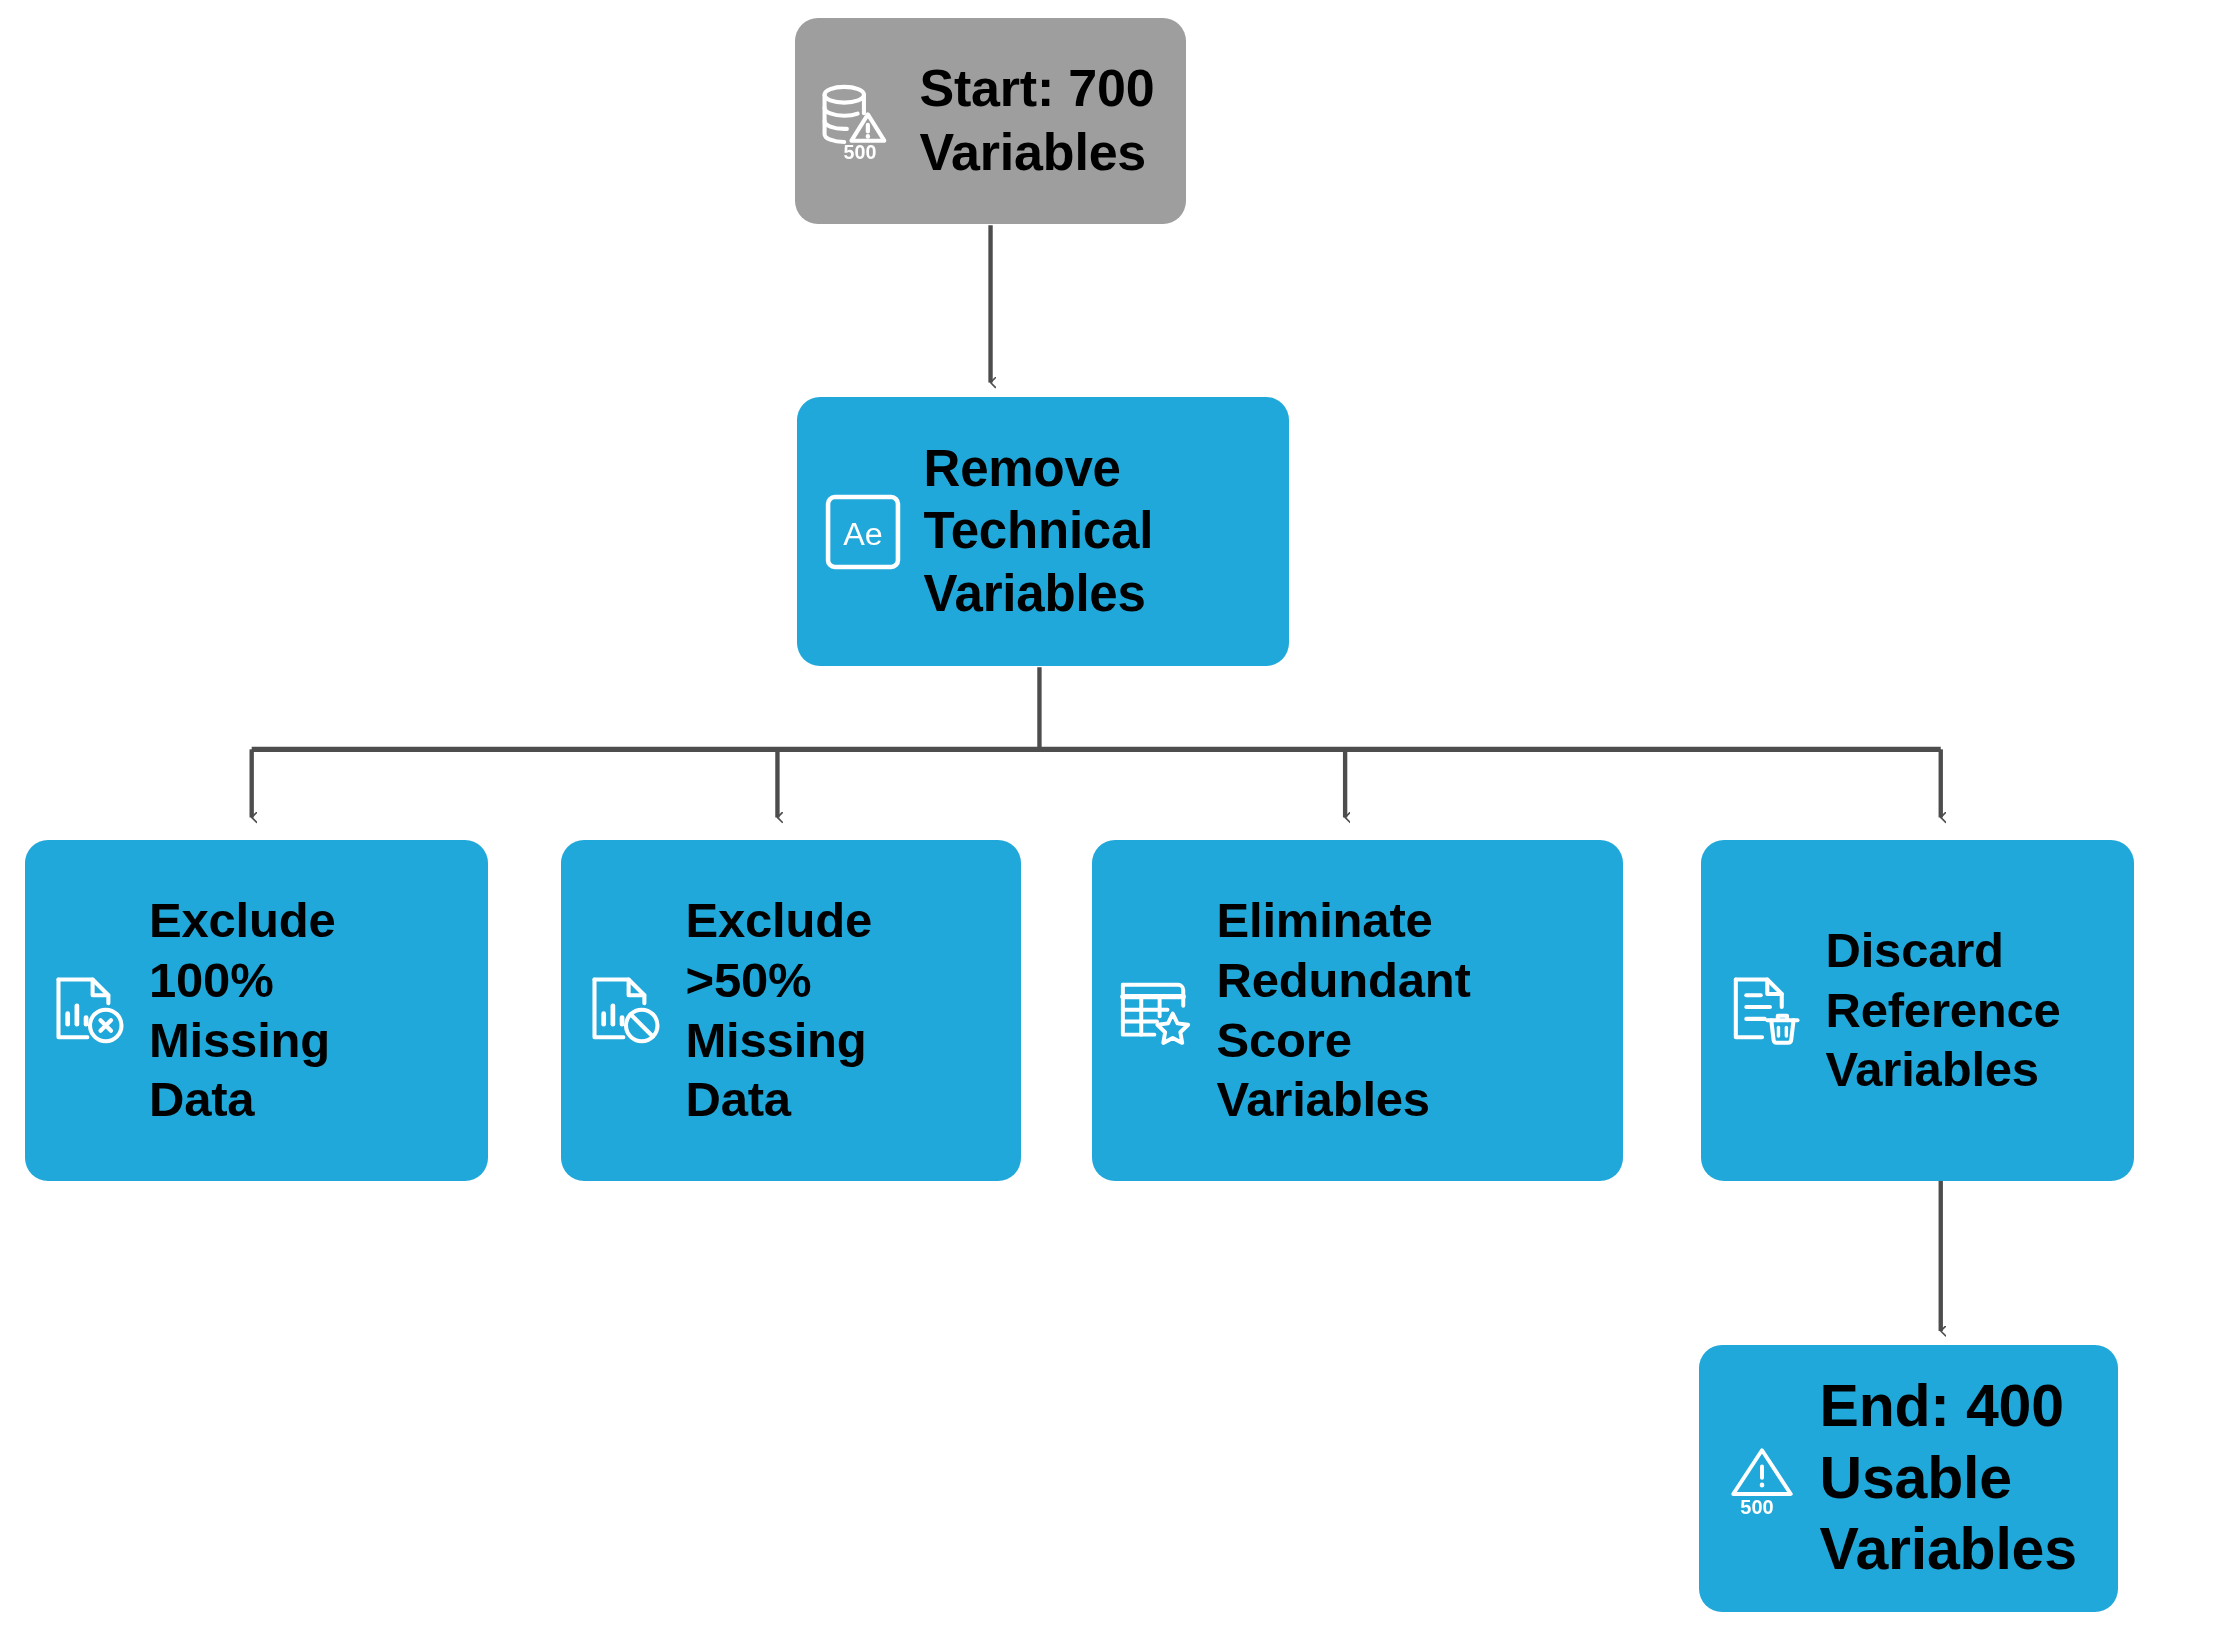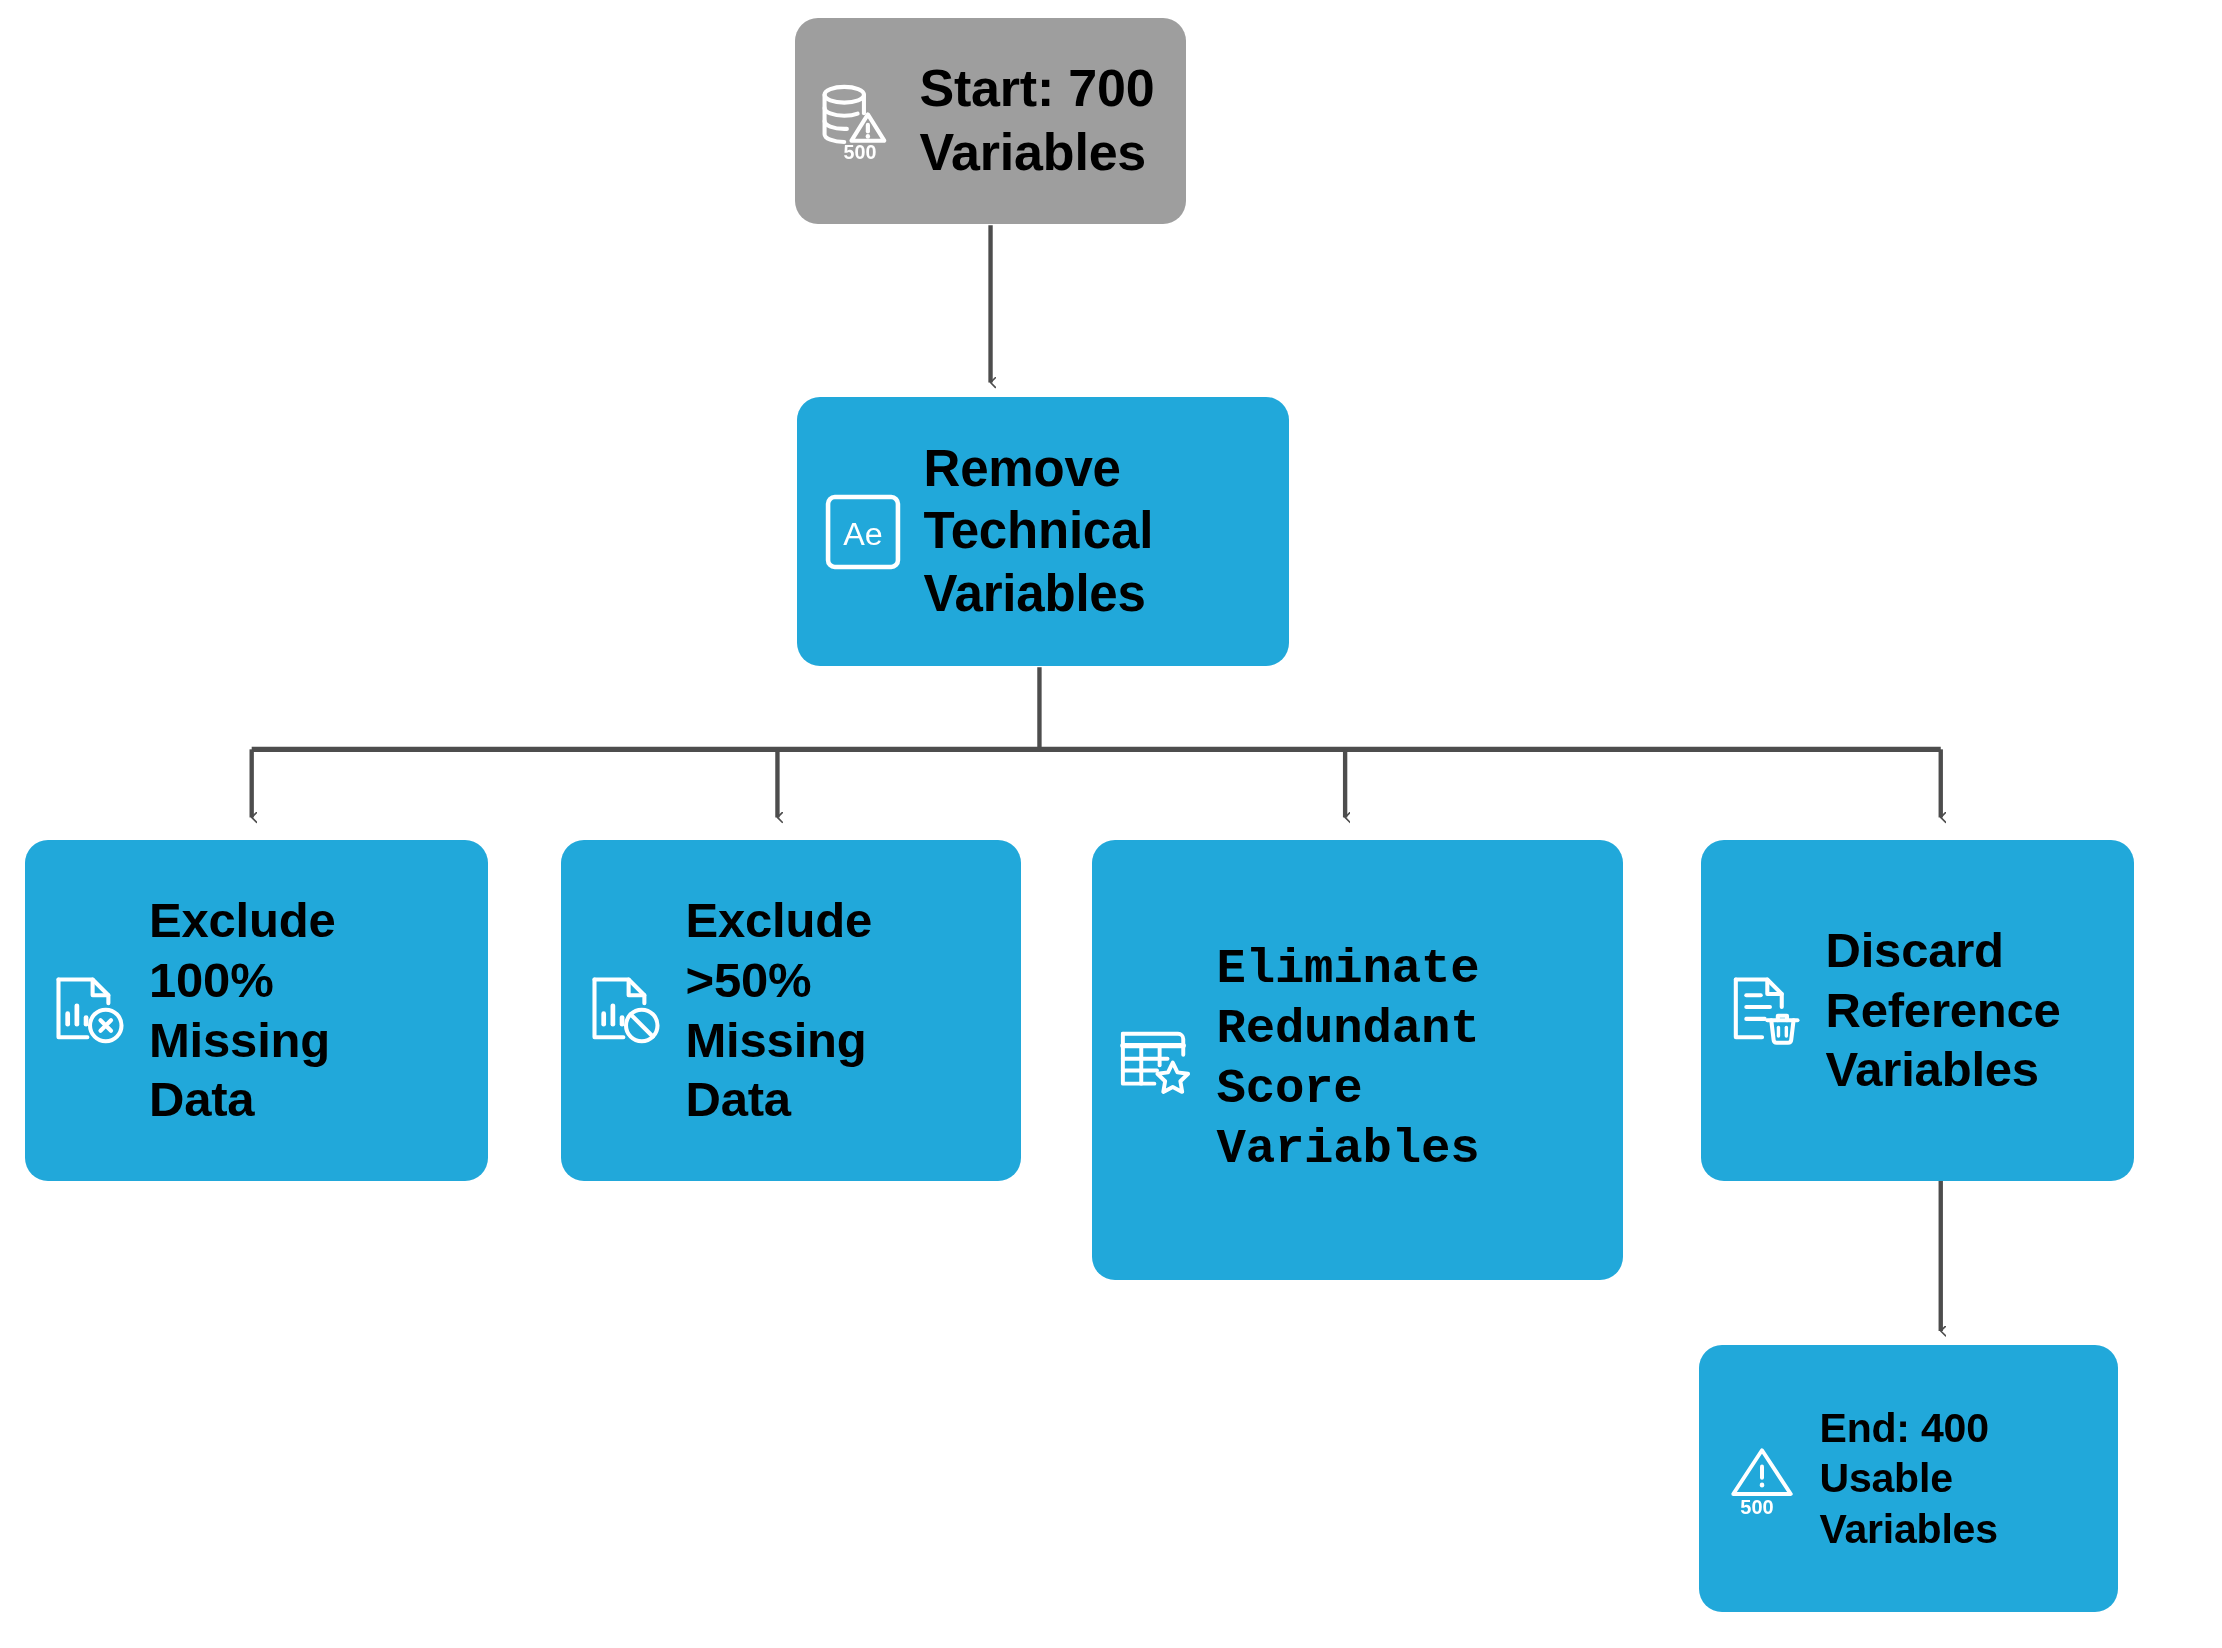--- a/index.html
+++ b/index.html
@@ -64,34 +64,34 @@
   }
   #node-remove .node-label { font-size: 51px; }
 
   #node-exclude-100 {
     left: 24.5px;   top: 840px;  width: 463px;  height: 341px;
   }
   #node-exclude-50 {
     left: 561px;  top: 840px;  width: 460px;  height: 341px;
   }
   #node-redundant {
-    left: 1092px; top: 840px;  width: 531px;  height: 440px; font-family: Liberation Mono, monospace;
+    left: 1092px; top: 840px;  width: 531px;  height: 341px;
   }
   #node-discard {
     left: 1701px; top: 840px;  width: 433px;  height: 341px;
   }
   #node-exclude-100 .node-label,
   #node-exclude-50 .node-label,
   #node-redundant .node-label,
   #node-discard .node-label { font-size: 49px; }
 
   #node-end {
     left: 1699px; top: 1345px; width: 419px;  height: 267px;
   }
-  #node-end .node-label { font-size: 41px; }
+  #node-end .node-label { font-size: 59px; }
 
   .node-icon svg { display: block; }
 </style>
 </head>
 <body>
 
 <div id="canvas">
 
   <svg id="edges" viewBox="0 0 2545 1887" width="2223" height="1648">
     <defs>

